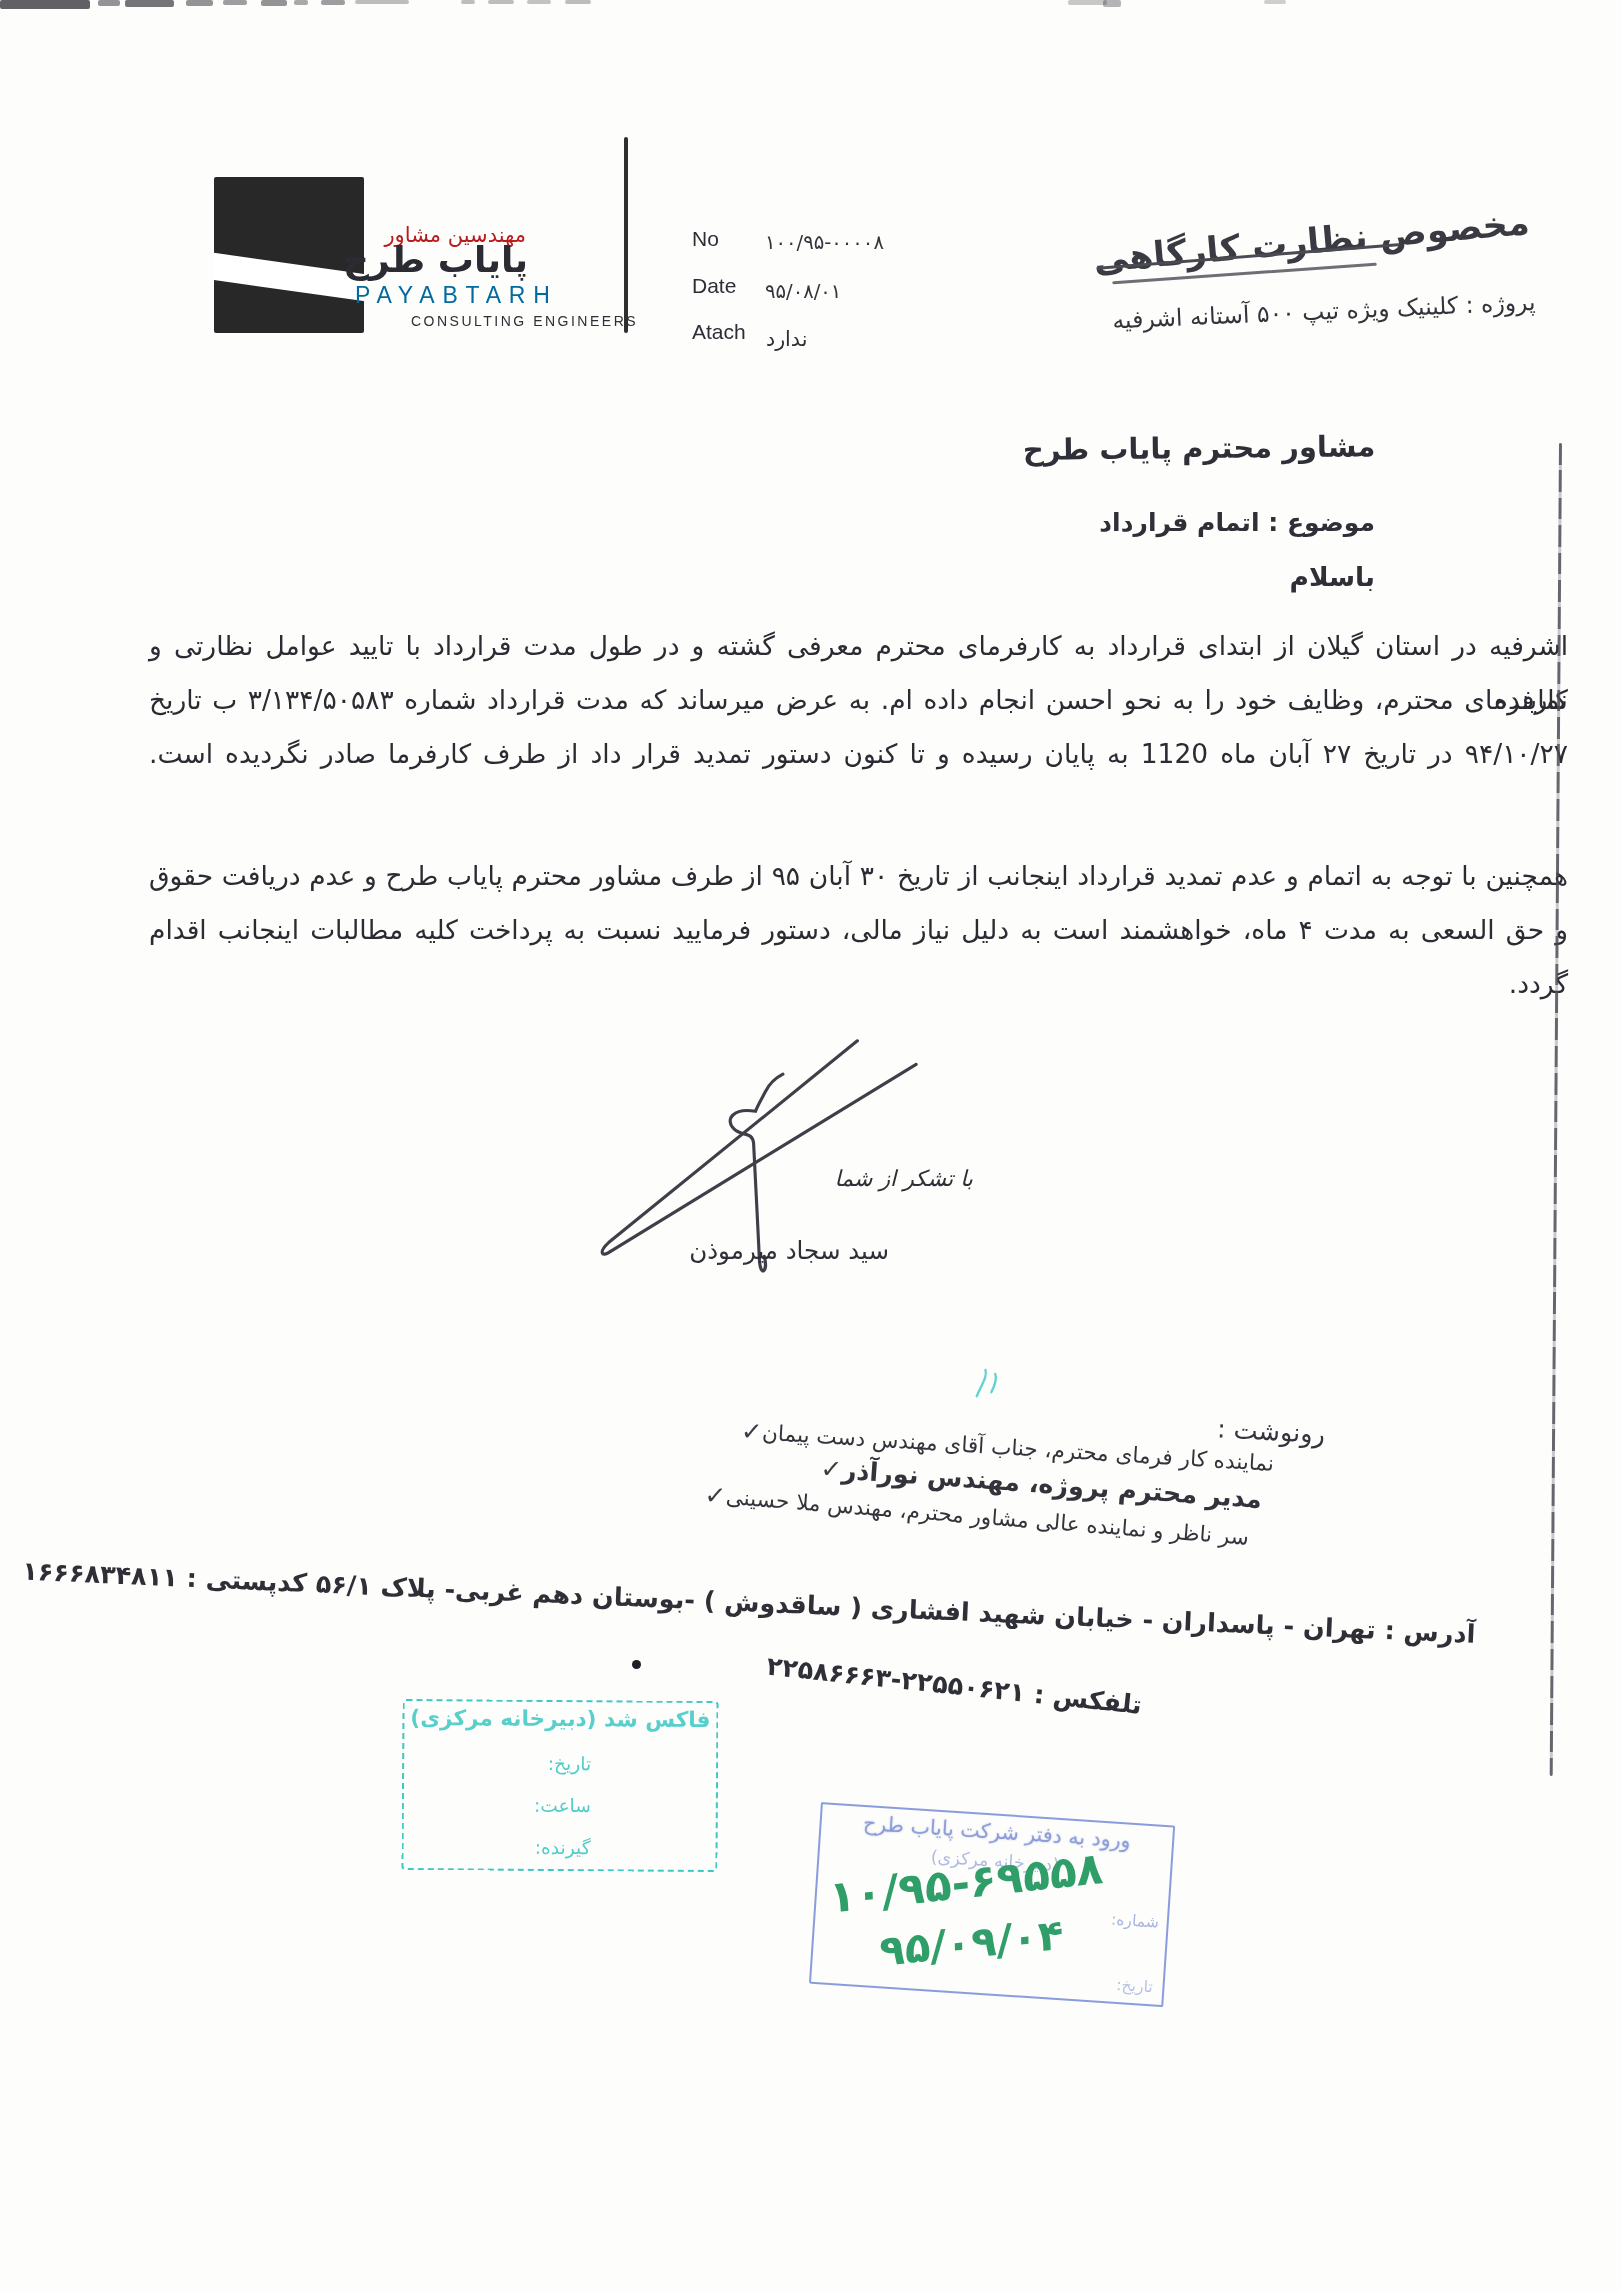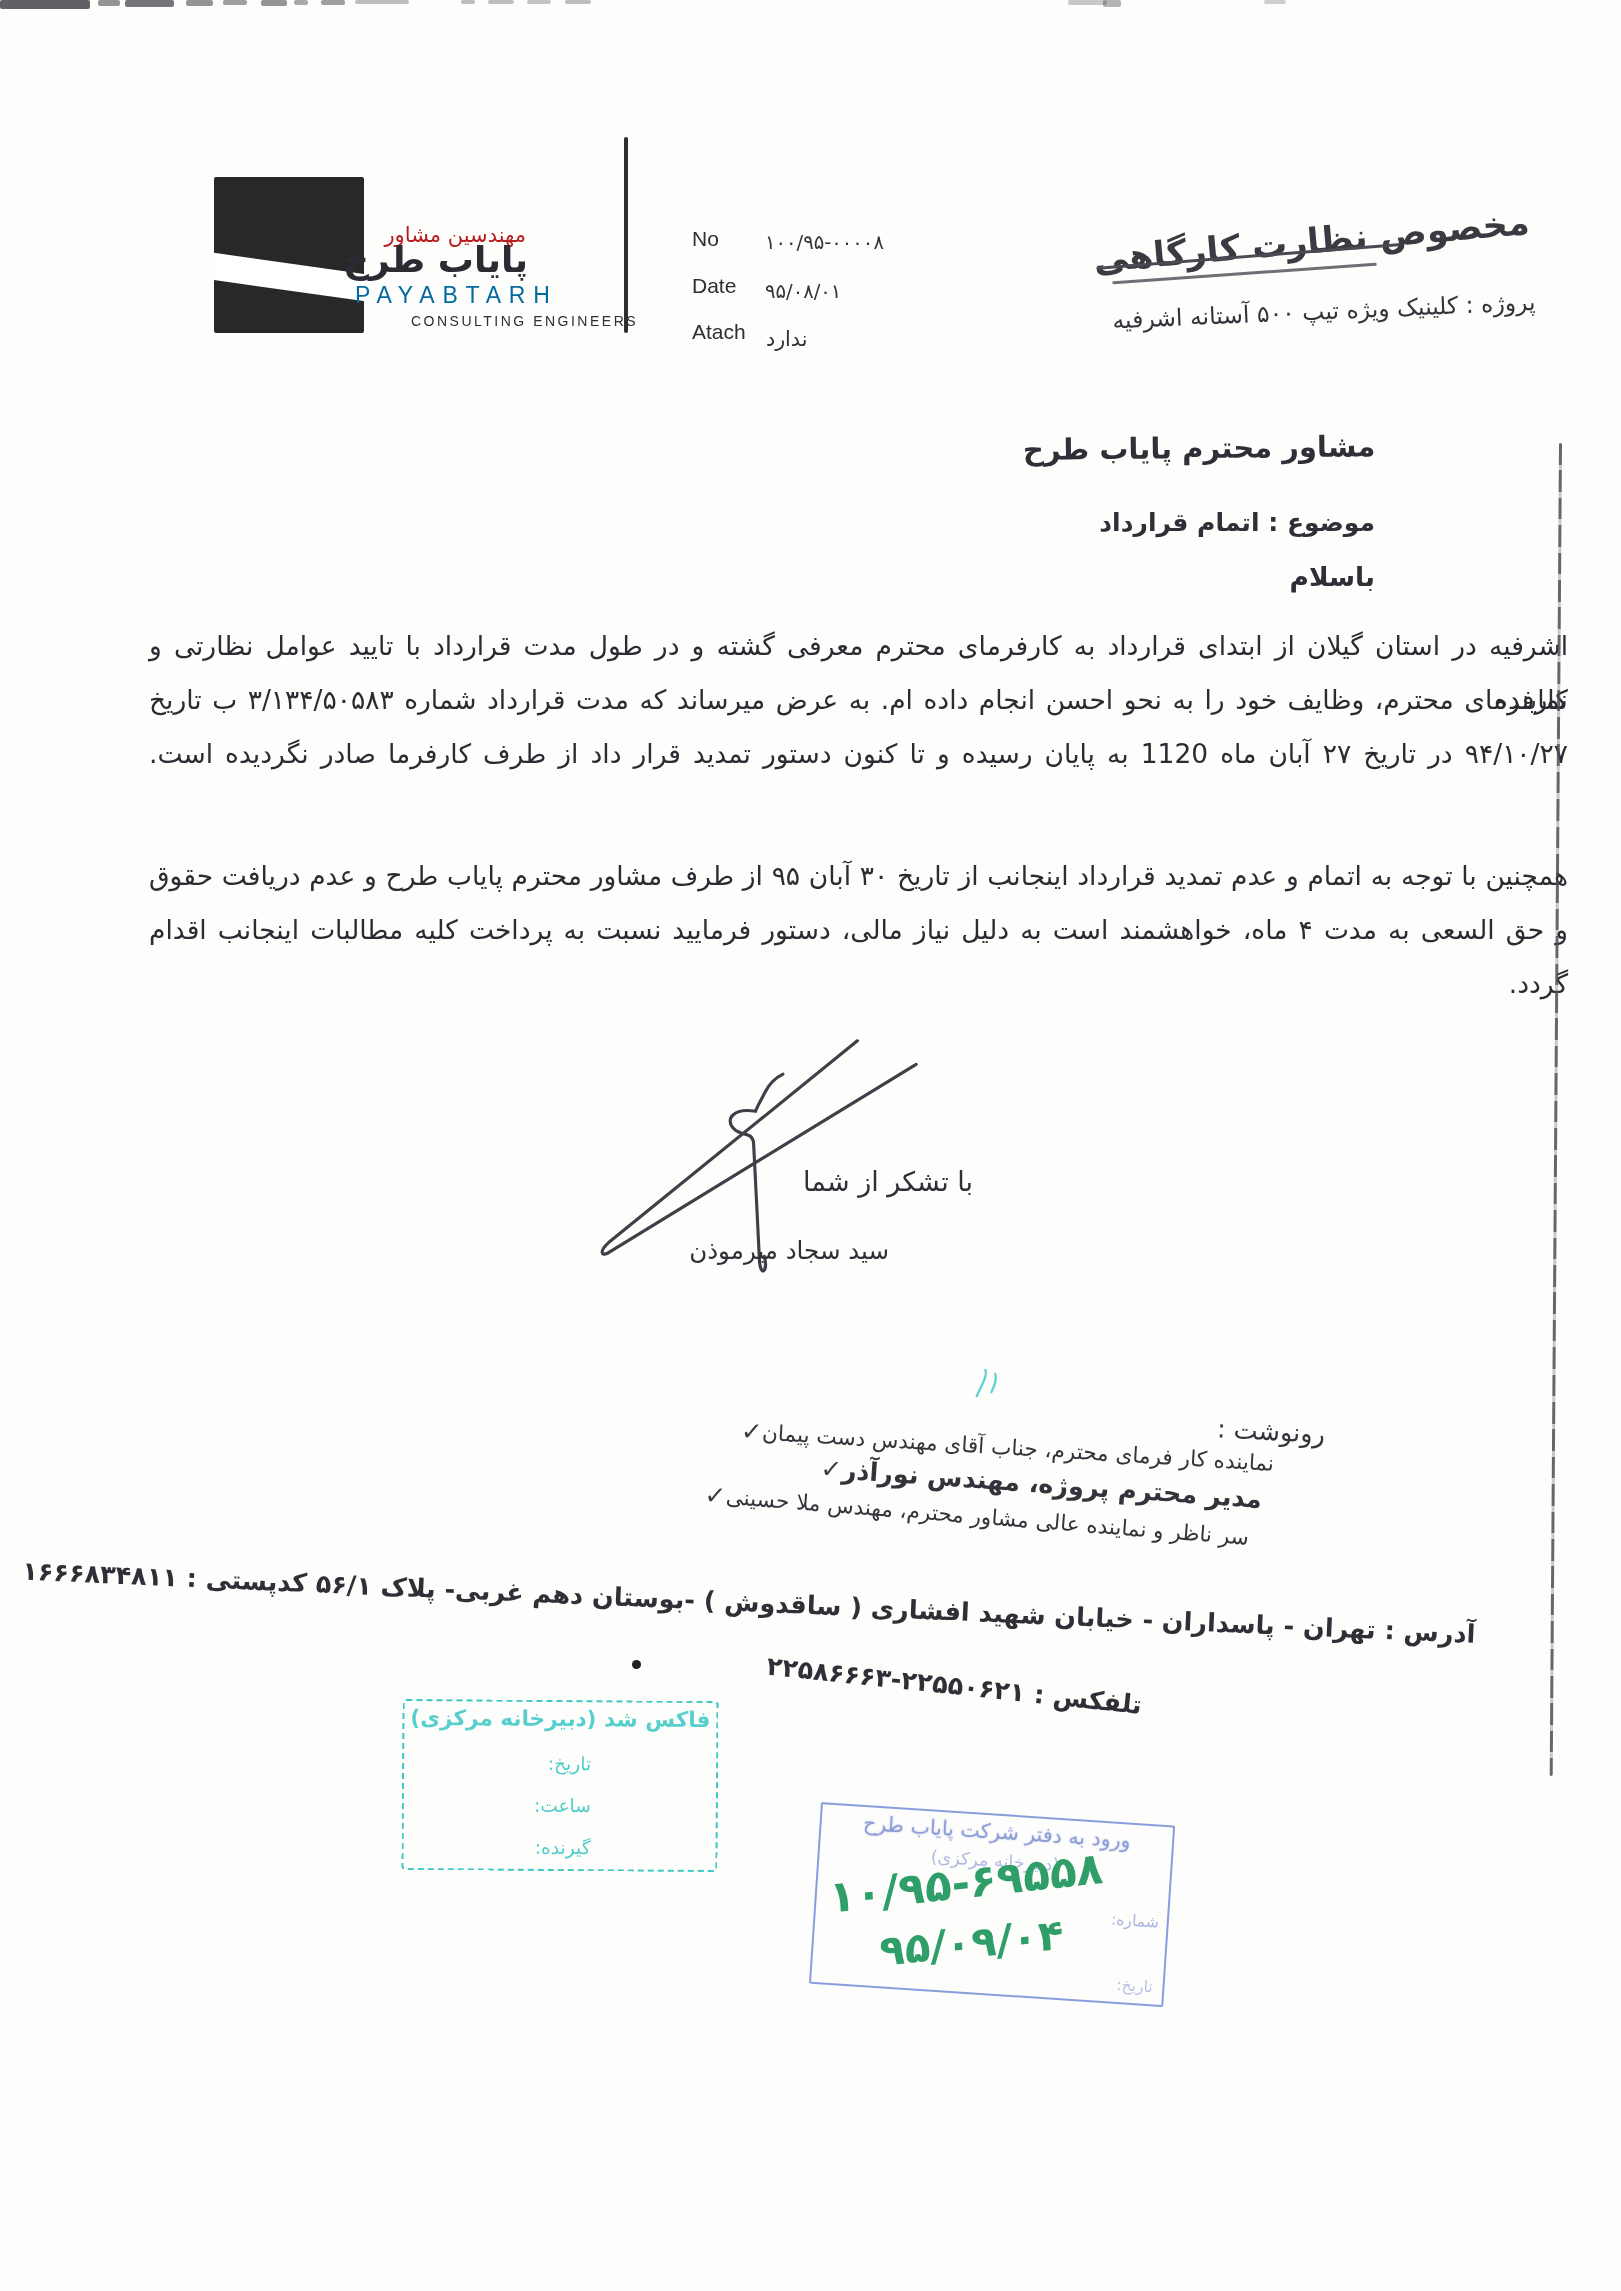--- a/index.html
+++ b/index.html
@@ -37,21 +37,21 @@
   .salutation{right:246px;top:561px;font-size:26.5px;font-weight:bold;}
 
   
   .para{left:149px;width:1419px;direction:rtl;font-size:26.5px;color:#2b2b33;}
   .para .line{text-align:justify;text-align-last:justify;line-height:54px;height:54px;}
   .para .line.last{text-align-last:right;}
   .para1{top:619px;}
   .para2{top:849px;}
 
   
-  .closing{right:648px;top:1166px;font-size:27px;}
+  .closing{right:648px;top:1166px;font-size:22px;font-style:italic;}
   .signer{right:732px;top:1236px;font-size:24.5px;}
   .sig-svg{left:544px;top:1027px;}
   .cyan-mark{left:968px;top:1365px;}
 
   
   .cc-title{right:296px;top:1419px;font-size:25.5px;color:#34343e;transform:rotate(3deg);transform-origin:right center;}
   .cc-item{position:absolute;display:flex;direction:rtl;justify-content:space-between;align-items:center;transform-origin:right center;color:#33333c;}
   .cc-item .chk{font-size:25.5px;color:#3c3c46;margin-left:2px;}
   .cc1{right:347px;top:1448px;width:410px;transform:rotate(3.5deg);font-size:21.6px;}
   .cc2{right:359px;top:1484px;width:349px;transform:rotate(4deg);font-size:25.5px;font-weight:bold;}

